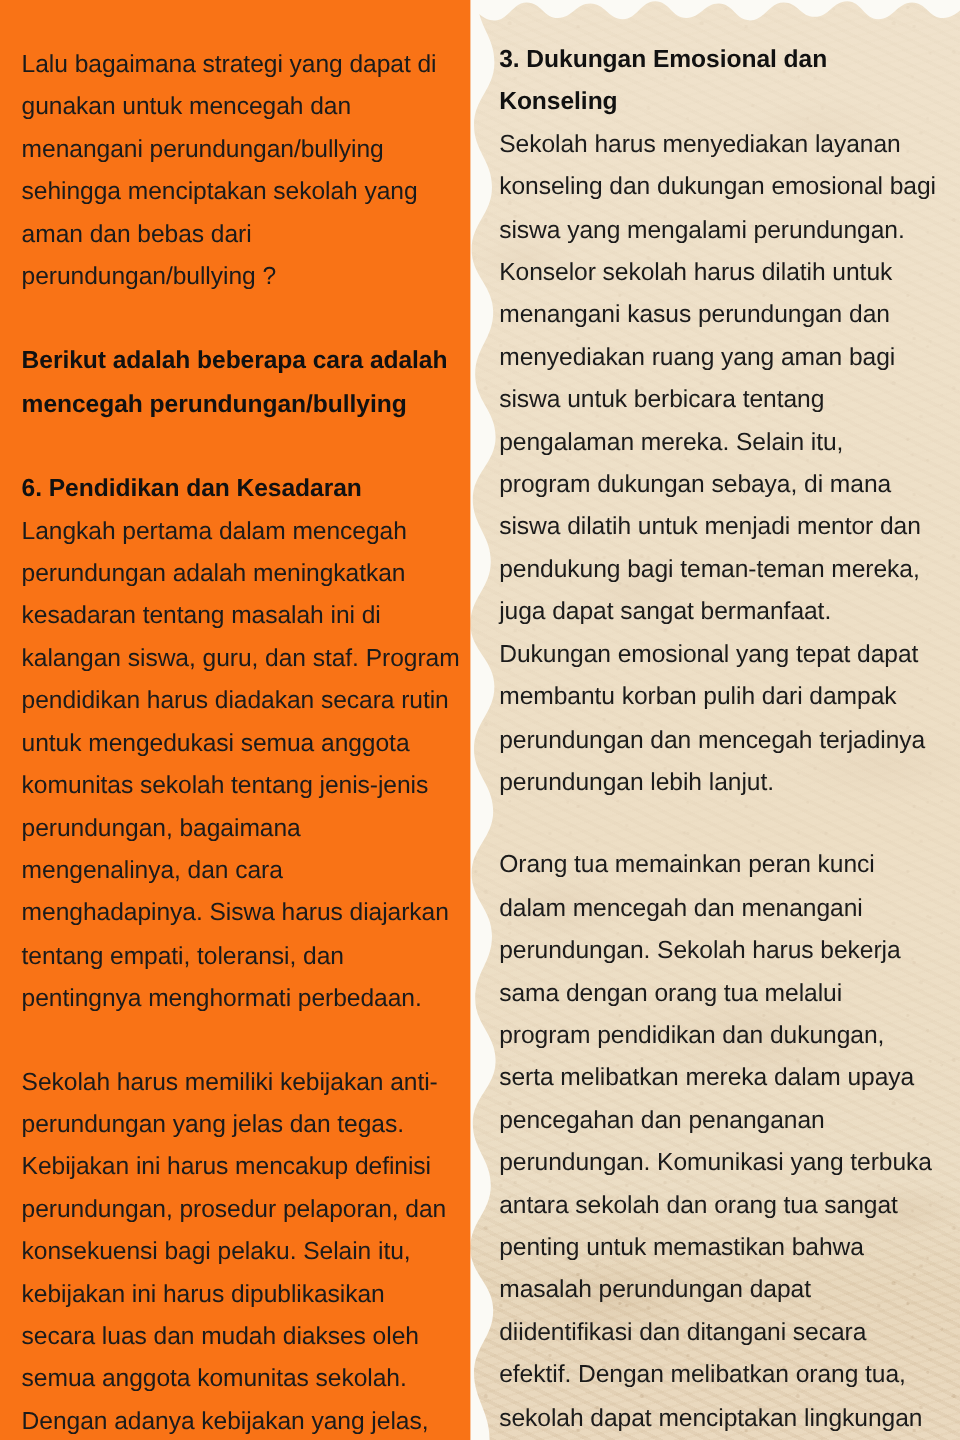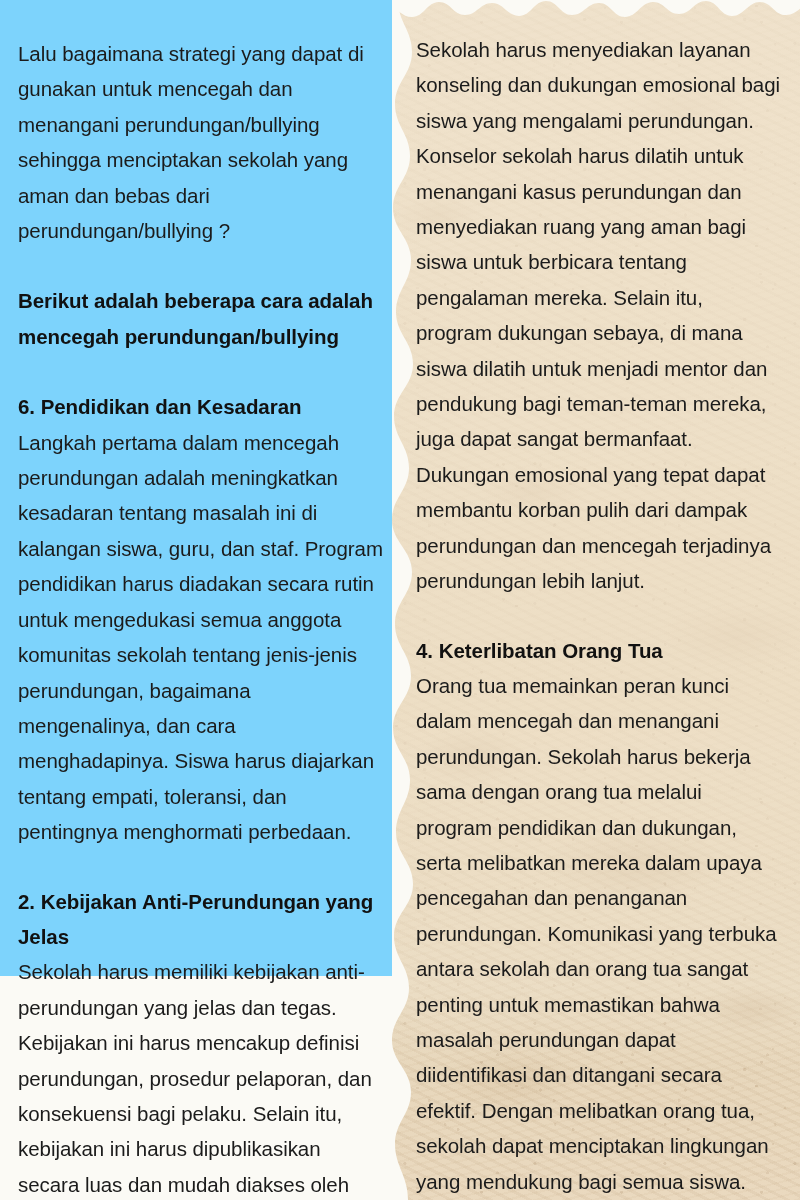--- a/index.html
+++ b/index.html
@@ -22,22 +22,22 @@
     background: #fbfaf5;
     overflow: hidden;
   }
 
   
   .left-col {
     position: absolute;
     left: 0;
     top: 0;
     width: 392px;
-    height: 976px;
-    background: #7dd3fc;
+    height: 1200px;
+    background: #f97316;
     z-index: 2;
   }
   .left-inner {
     position: absolute;
     left: 18px;
     top: 36px;
     width: 366px;
   }
 
   
@@ -175,34 +175,33 @@
         C 6,542 26,550 26,572 C 26,594 9,602 9,624
         C 9,646 25,654 25,676 C 25,698 7,706 7,728
         C 7,750 24,758 24,780 C 24,802 10,810 10,832
         C 10,854 27,862 27,884 C 27,906 8,914 8,936
         C 8,958 23,966 23,988 C 23,1010 6,1018 6,1040
         C 6,1062 25,1070 25,1092 C 25,1114 9,1122 9,1144
         C 9,1166 22,1176 22,1200 L0,1200 Z"></path>
     </svg>
 
     <div class="right-inner">
+      <h2 class="head-text">3. Dukungan Emosional dan Konseling</h2>
       <p class="body-text">Sekolah harus menyediakan layanan konseling dan dukungan emosional bagi siswa yang mengalami perundungan. Konselor sekolah harus dilatih untuk menangani kasus perundungan dan menyediakan ruang yang aman bagi siswa untuk berbicara tentang pengalaman mereka. Selain itu, program dukungan sebaya, di mana siswa dilatih untuk menjadi mentor dan pendukung bagi teman-teman mereka, juga dapat sangat bermanfaat. Dukungan emosional yang tepat dapat membantu korban pulih dari dampak perundungan dan mencegah terjadinya perundungan lebih lanjut.</p>
       <div class="gap-md"></div>
-      <h2 class="head-text">4. Keterlibatan Orang Tua</h2>
       <p class="body-text">Orang tua memainkan peran kunci dalam mencegah dan menangani perundungan. Sekolah harus bekerja sama dengan orang tua melalui program pendidikan dan dukungan, serta melibatkan mereka dalam upaya pencegahan dan penanganan perundungan. Komunikasi yang terbuka antara sekolah dan orang tua sangat penting untuk memastikan bahwa masalah perundungan dapat diidentifikasi dan ditangani secara efektif. Dengan melibatkan orang tua, sekolah dapat menciptakan lingkungan yang mendukung bagi semua siswa.</p>
     </div>
   </div>
 
   <div class="left-col">
     <div class="left-inner">
       <p class="body-text">Lalu bagaimana strategi yang dapat di gunakan untuk mencegah dan menangani perundungan/bullying sehingga menciptakan sekolah yang aman dan bebas dari perundungan/bullying ?</p>
       <div class="gap-lg"></div>
       <h2 class="head-text">Berikut adalah beberapa cara adalah mencegah perundungan/bullying</h2>
       <div class="gap-lg"></div>
       <h2 class="head-text">6. Pendidikan dan Kesadaran</h2>
       <p class="body-text">Langkah pertama dalam mencegah perundungan adalah meningkatkan kesadaran tentang masalah ini di kalangan siswa, guru, dan staf. Program pendidikan harus diadakan secara rutin untuk mengedukasi semua anggota komunitas sekolah tentang jenis-jenis perundungan, bagaimana mengenalinya, dan cara menghadapinya. Siswa harus diajarkan tentang empati, toleransi, dan pentingnya menghormati perbedaan.</p>
       <div class="gap-md"></div>
-      <h2 class="head-text">2. Kebijakan Anti-Perundungan yang Jelas</h2>
       <p class="body-text">Sekolah harus memiliki kebijakan anti-perundungan yang jelas dan tegas. Kebijakan ini harus mencakup definisi perundungan, prosedur pelaporan, dan konsekuensi bagi pelaku. Selain itu, kebijakan ini harus dipublikasikan secara luas dan mudah diakses oleh semua anggota komunitas sekolah. Dengan adanya kebijakan yang jelas, semua pihak akan memahami bahwa perundungan tidak akan ditoleransi dan akan ada tindakan tegas terhadap pelaku.</p>
     </div>
   </div>
 
 </div>
 
 </body></html>

